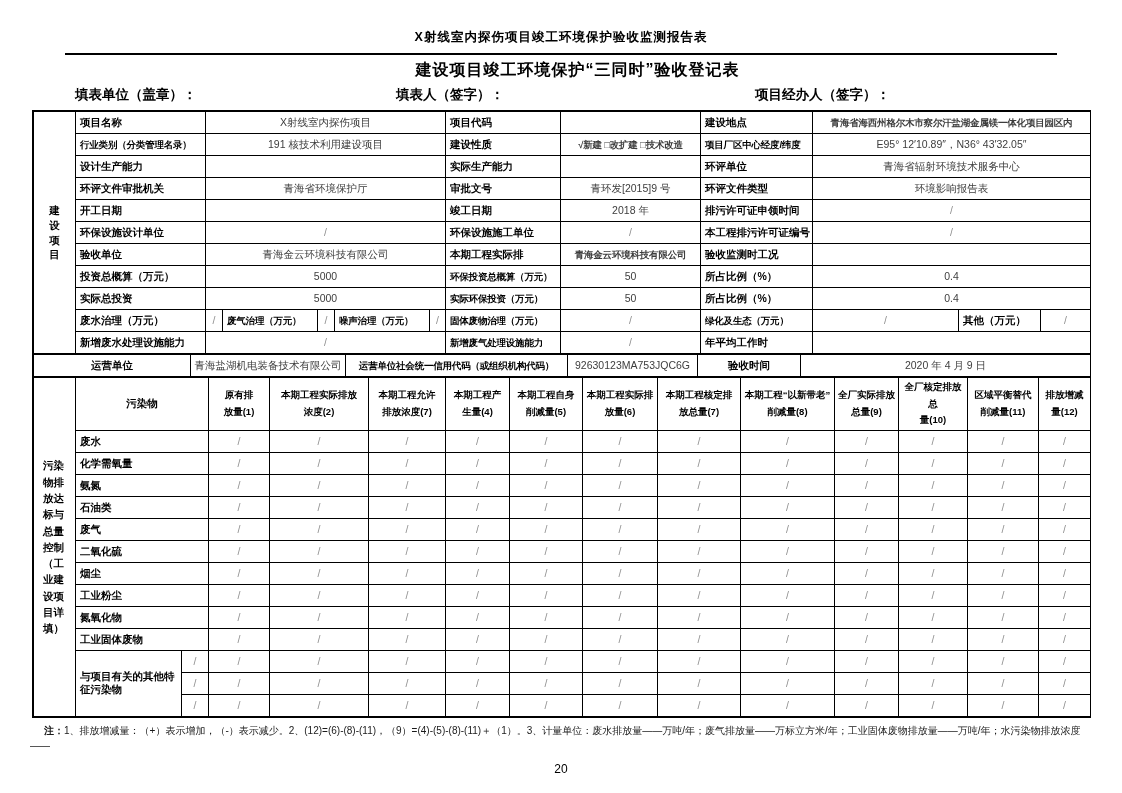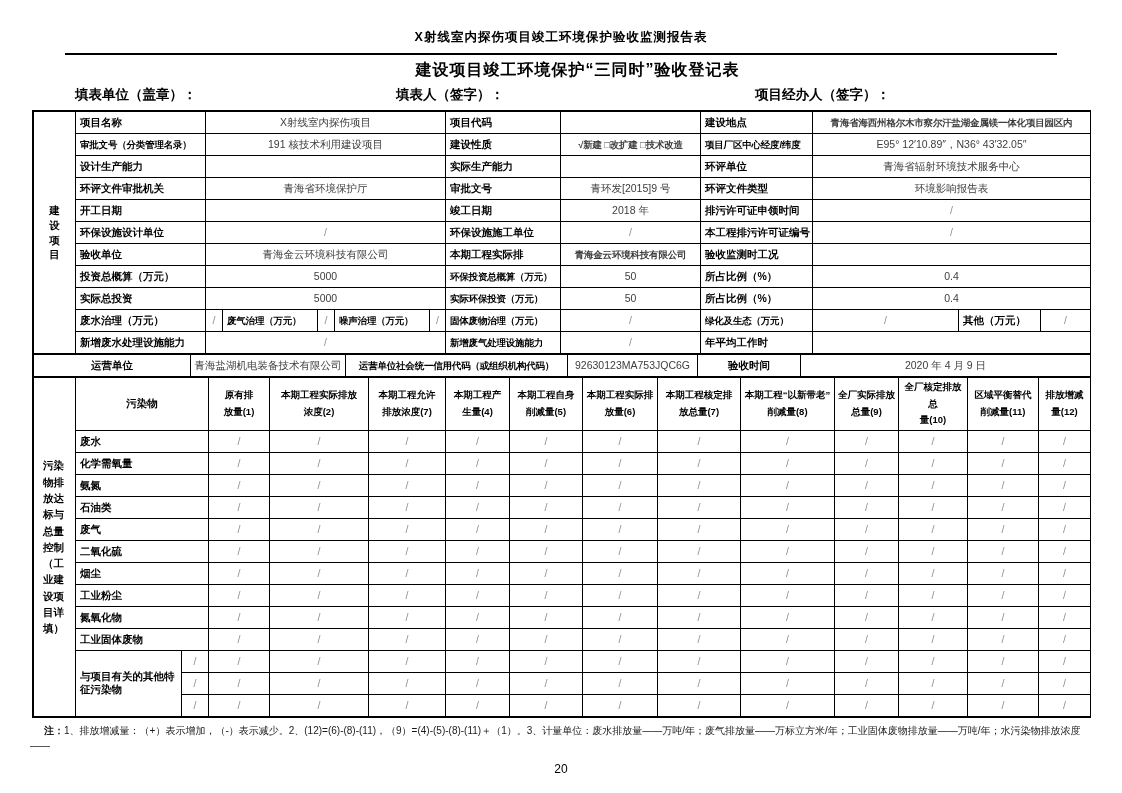--- a/index.html
+++ b/index.html
@@ -71,21 +71,21 @@
           <tr>
             <td rowspan="11" class="side"><span class="vtext1">建设项目</span></td>
             <td colspan="1" class="lbl">项目名称</td>
             <td colspan="5" class="val">X射线室内探伤项目</td>
             <td colspan="1" class="lbl">项目代码</td>
             <td colspan="1" class="val"></td>
             <td colspan="1" class="lbl">建设地点</td>
             <td colspan="3" class="val sm">青海省海西州格尔木市察尔汗盐湖金属镁一体化项目园区内</td>
           </tr>
           <tr>
-            <td colspan="1" class="lbl sm">审批文号（分类管理名录）</td>
+            <td colspan="1" class="lbl sm">行业类别（分类管理名录）</td>
             <td colspan="5" class="val">191 核技术利用建设项目</td>
             <td colspan="1" class="lbl">建设性质</td>
             <td colspan="1" class="val sm">√新建 □改扩建 □技术改造</td>
             <td colspan="1" class="lbl sm">项目厂区中心经度/纬度</td>
             <td colspan="3" class="val">E95° 12′10.89″，N36° 43′32.05″</td>
           </tr>
           <tr>
             <td colspan="1" class="lbl">设计生产能力</td>
             <td colspan="5" class="val"></td>
             <td colspan="1" class="lbl">实际生产能力</td>

